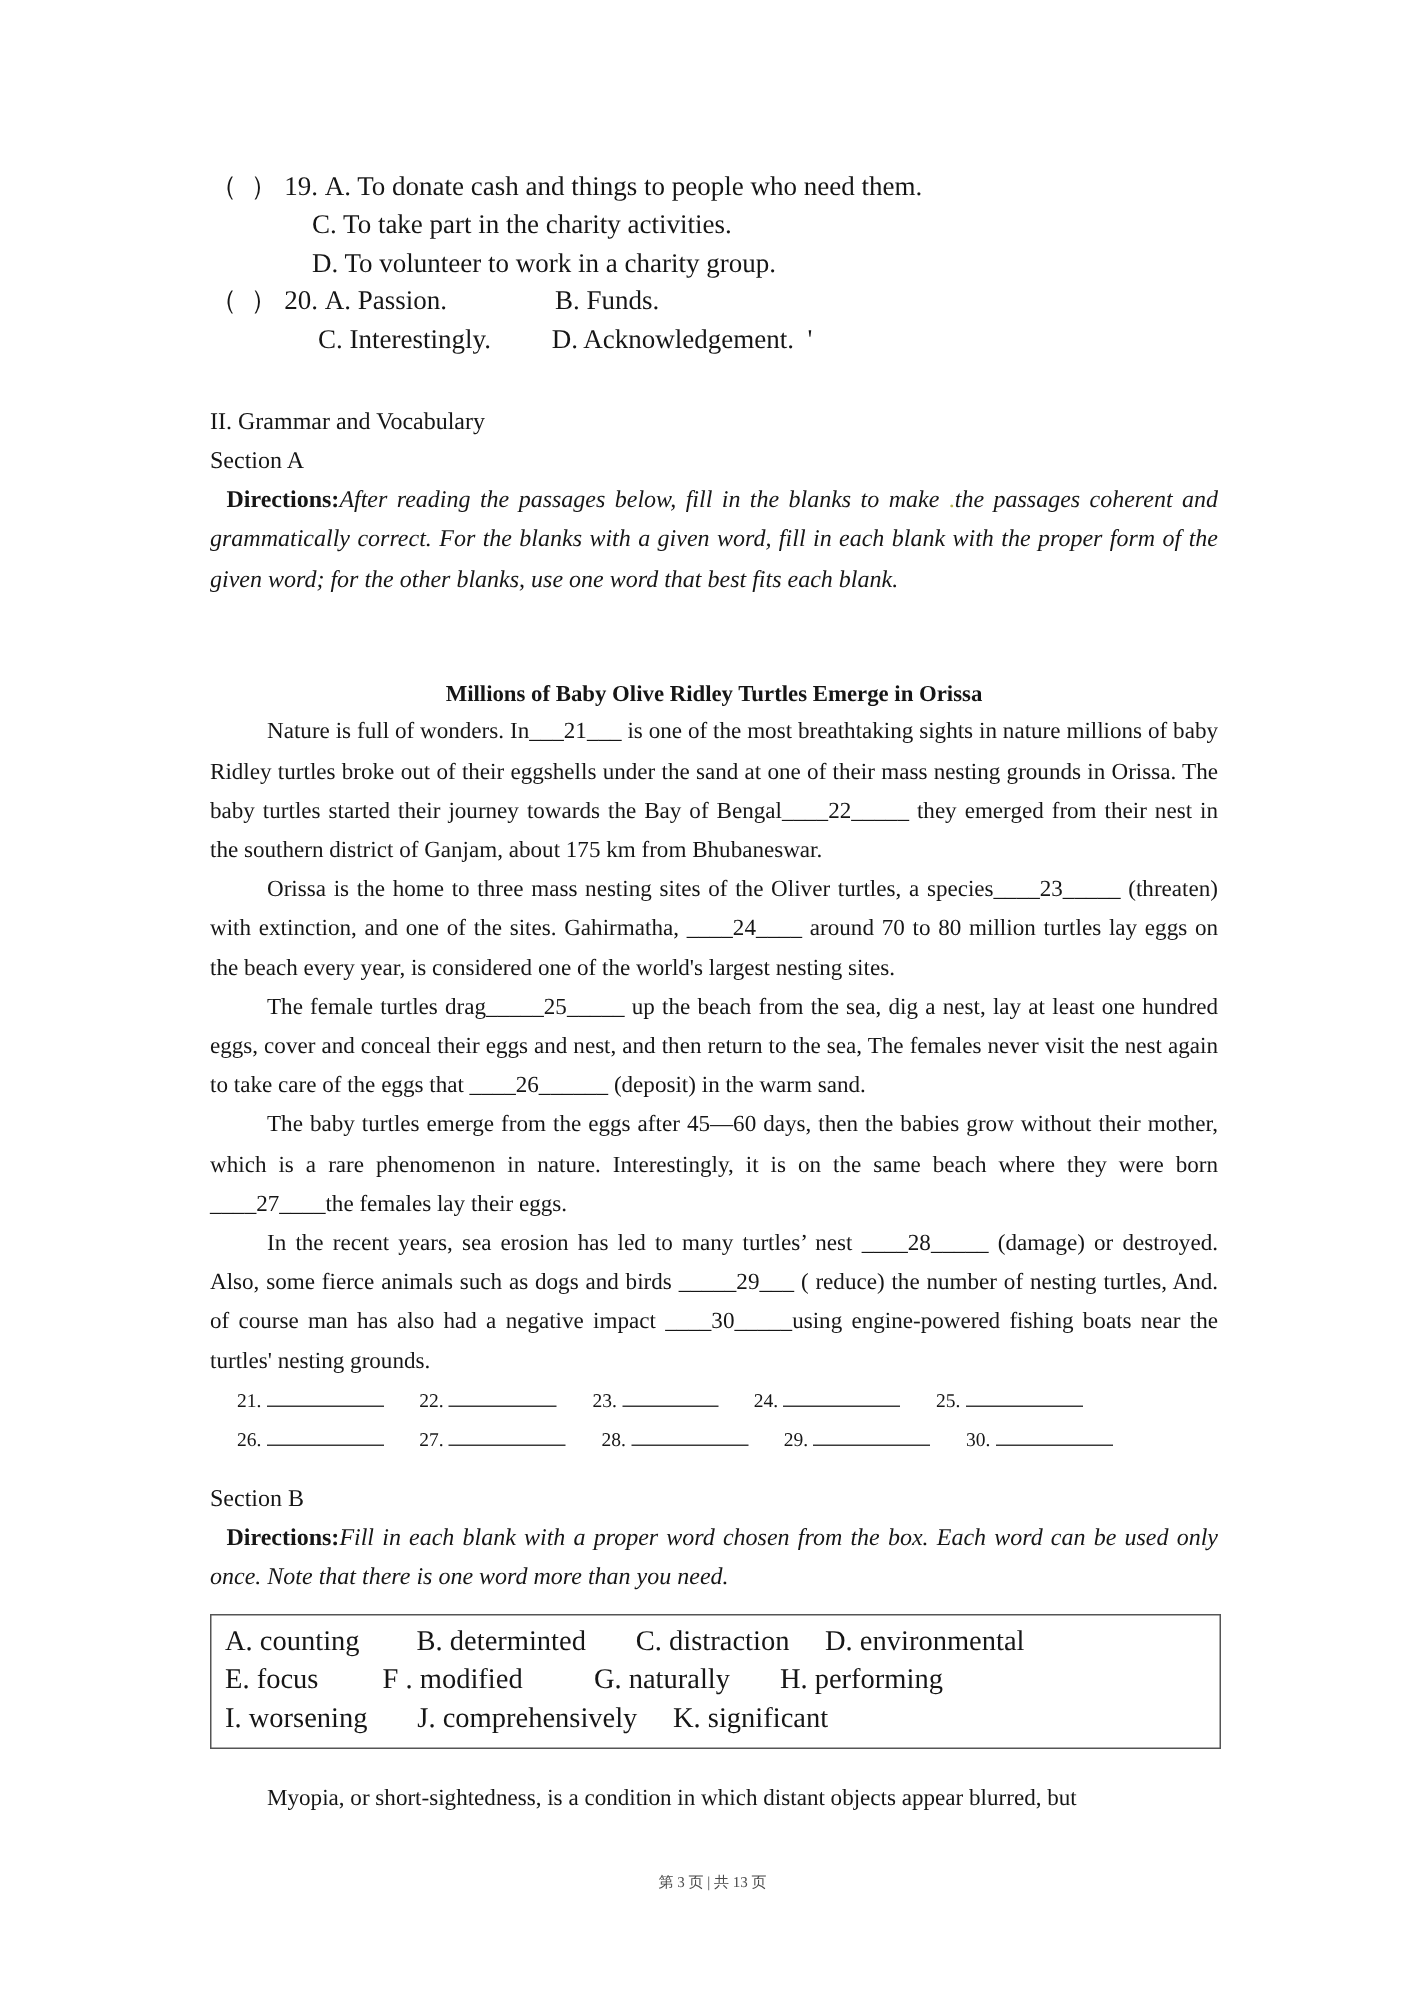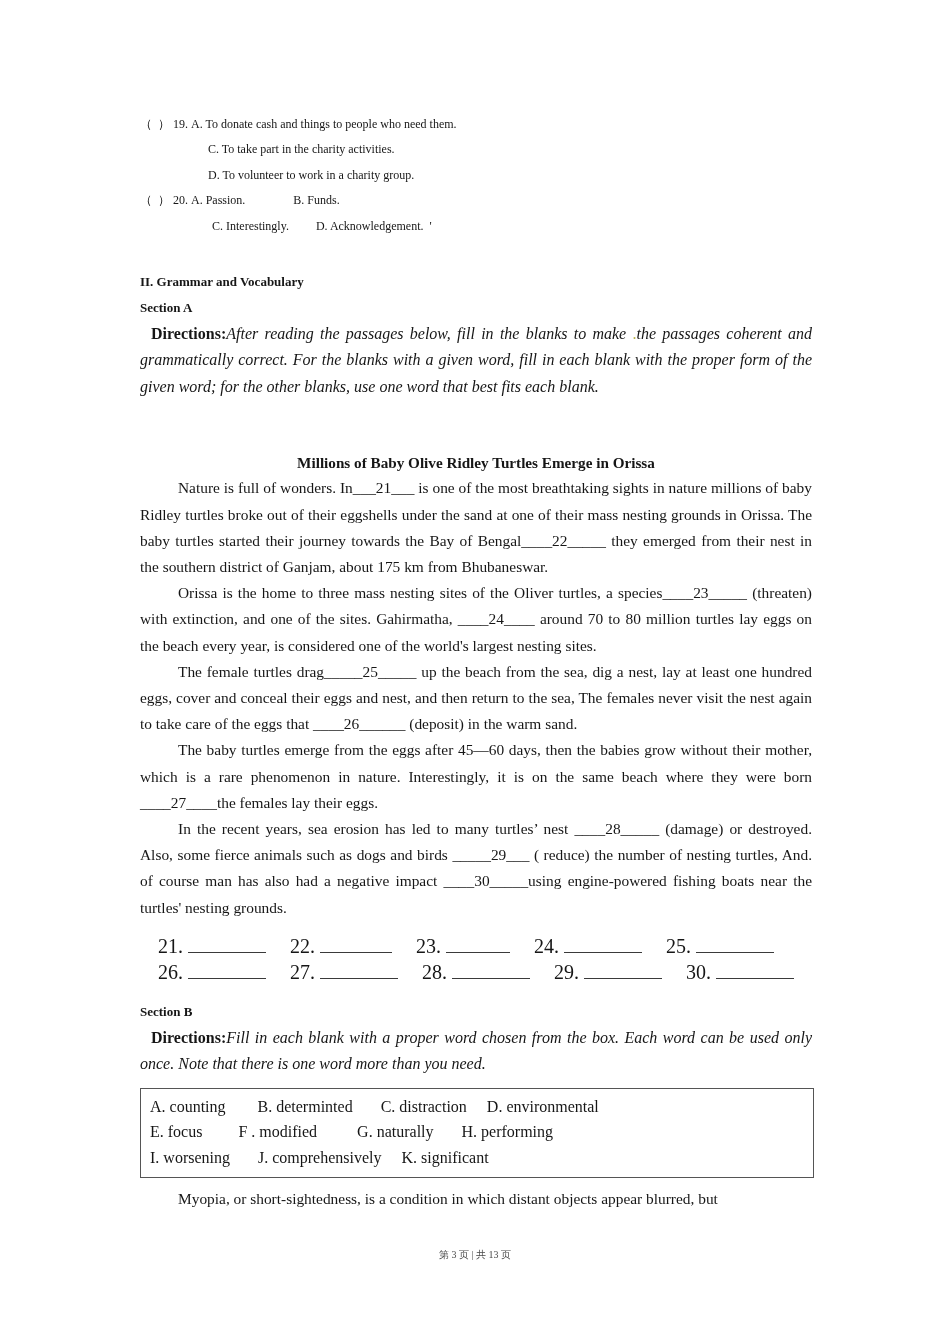--- a/index.html
+++ b/index.html
@@ -27,35 +27,35 @@
 
   
   .content {
     position: absolute;
     left: 140px;
     top: 112px;
     width: 672px;
   }
 
   .mcq-line {
-    font-size: 12px;
+    font-size: 18px;
     line-height: 25.4px;
     white-space: pre;
   }
   .opt-indent-b { padding-left: 76px; }
   .opt-indent-c { padding-left: 68px; }
   .opt-indent-d { padding-left: 68px; }
   .opt-indent-cd2 { padding-left: 72px; }
 
   .sec-gap-lg { height: 30px; }
   .sec-gap-md { height: 14px; }
 
   .heading {
-    font-weight: bold;
-    font-size: 13px;
+    font-weight: normal;
+    font-size: 16px;
     line-height: 25.8px;
   }
 
   .directions {
     font-size: 16px;
     line-height: 26.6px;
     text-align: justify;
     text-justify: inter-word;
     font-style: italic;
   }
@@ -81,43 +81,43 @@
     font-size: 15.4px;
     line-height: 26.2px;
     text-align: justify;
     text-justify: inter-word;
     text-indent: 38px;
     margin: 0;
   }
   .para.first { }
 
   .answer-rows {
-    margin-top: 12px;
-    font-size: 20px;
+    margin-top: 0;
+    font-size: 13px;
     line-height: 26px;
     padding-left: 18px;
   }
   .answer-rows .ans {
     white-space: pre;
   }
   .ans-line {
     display: inline-block;
     border-bottom: 1px solid #3a3a3a;
     height: 14px;
   }
 
   .wordbox {
     margin-top: 10px;
     border: 1.6px solid #555;
     box-sizing: border-box;
     width: 674px;
     padding: 5px 9px 6px 9px;
   }
   .wordbox-row {
-    font-size: 16px;
+    font-size: 19px;
     line-height: 25.6px;
     white-space: pre;
   }
 
   .footer {
     position: absolute;
     left: 0;
     top: 1248px;
     width: 950px;
     text-align: center;
@@ -168,17 +168,17 @@
     <div class="directions">
       <span class="lead">Directions:</span><span>Fill in each blank with a proper word chosen from the box. Each word can be used only once. Note that there is one word more than you need.</span>
     </div>
 
     <div class="wordbox">
       <div class="wordbox-row">A. counting        B. determinted       C. distraction     D. environmental</div>
       <div class="wordbox-row">E. focus         F . modified          G. naturally       H. performing</div>
       <div class="wordbox-row">I. worsening       J. comprehensively     K. significant</div>
     </div>
 
-    <p class="para" style="margin-top:8px;">Myopia, or short-sightedness, is a condition in which distant objects appear blurred, but</p>
+    <p class="para" style="margin-top:20px;">Myopia, or short-sightedness, is a condition in which distant objects appear blurred, but</p>
   </div>
 
   <div class="footer">第 3 页 | 共 13 页</div>
 </div>
 
 </body></html>

